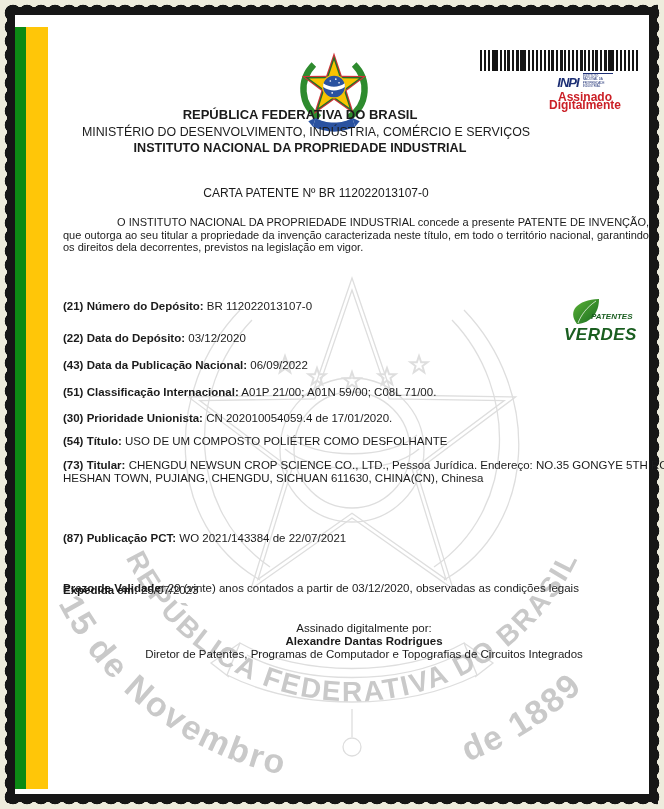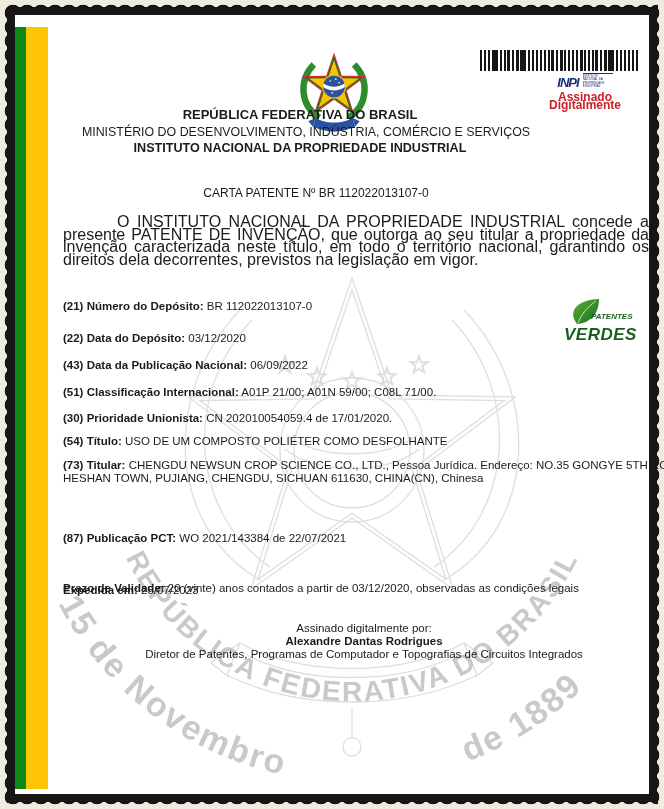--- a/index.html
+++ b/index.html
@@ -43,21 +43,21 @@
   
   .arms{position:absolute;left:273px;top:33px;width:92px;height:88px;}
 
   
   .hdr{position:absolute;top:92px;left:0;width:570px;text-align:center;line-height:16.5px;}
   .hdr .l1{font-size:13px;font-weight:bold;}
   .hdr .l2{font-size:12.4px;padding-left:12px;}
   .hdr .l3{font-size:12.6px;font-weight:bold;}
   .doc-title{position:absolute;top:171px;left:0;width:602px;text-align:center;font-size:12px;}
 
-  .grant{position:absolute;top:201px;left:48px;width:586px;font-size:16px;line-height:12.6px;
+  .grant{position:absolute;top:201px;left:48px;width:586px;font-size:11px;line-height:12.6px;
     text-align:justify;text-indent:54px;}
 
   .f{position:absolute;left:48px;width:648px;font-size:11.5px;line-height:13px;}
   .f b{font-weight:bold;}
 
   .sig{position:absolute;top:607px;left:0;width:634px;text-align:center;font-size:11.5px;line-height:13px;margin-left:32px;}
   .sig .name{font-weight:bold;}
 
   
   .pv{position:absolute;left:548px;top:282px;width:82px;height:52px;}

